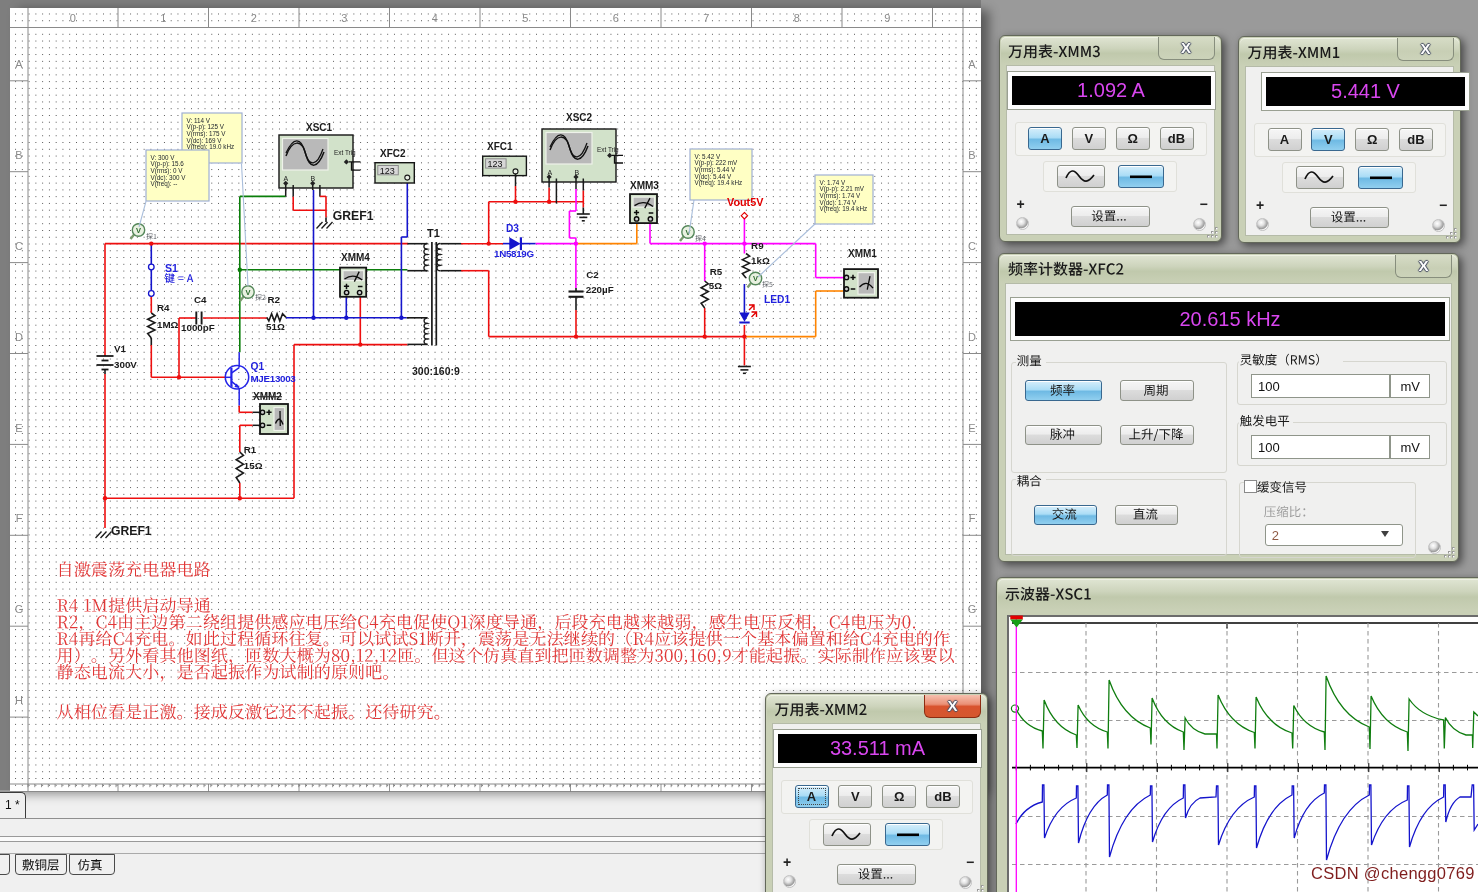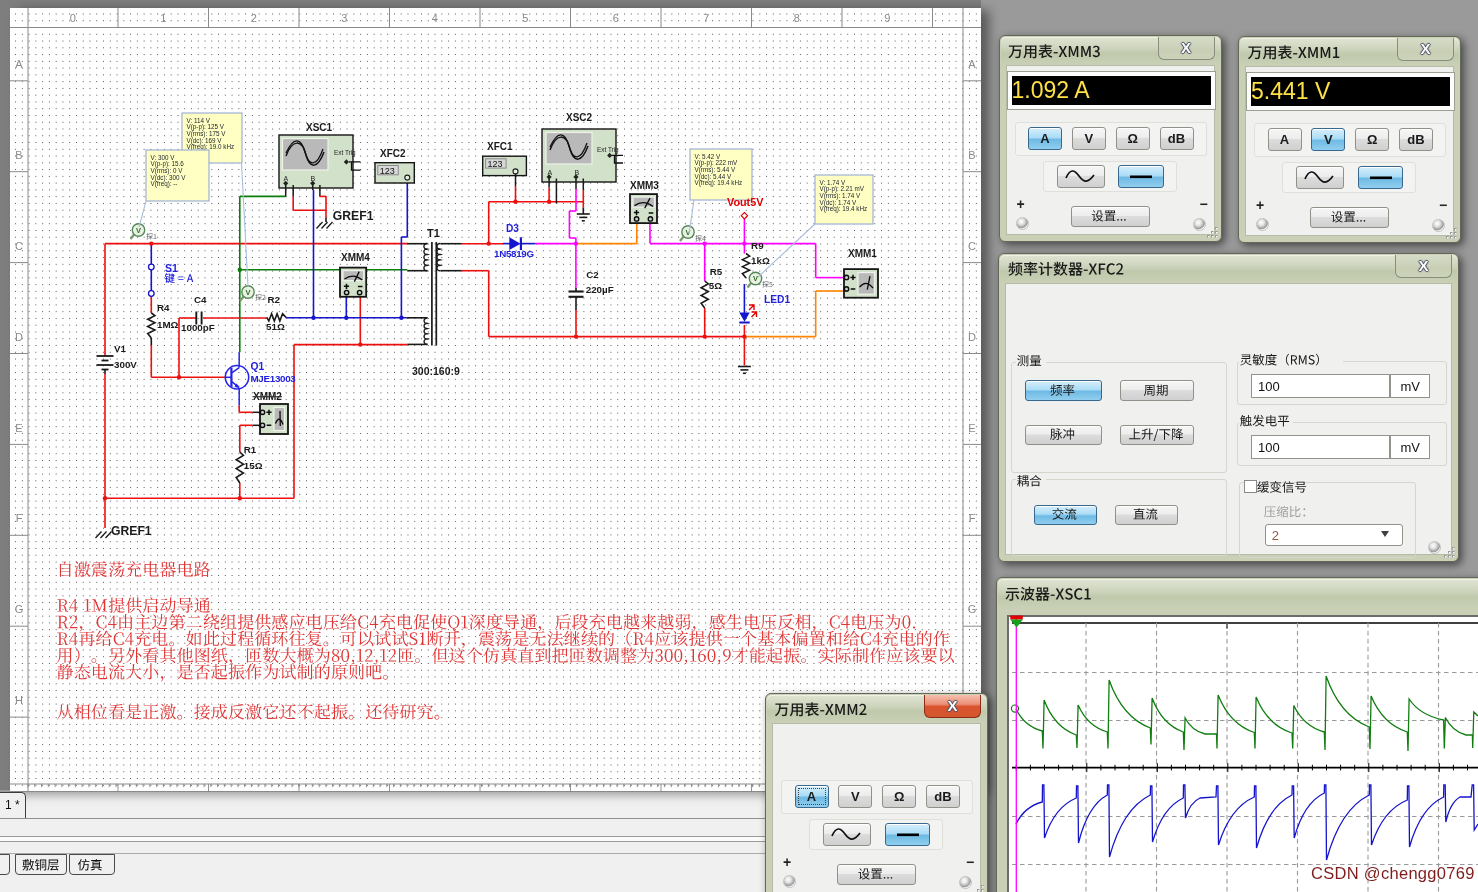--- a/index.html
+++ b/index.html
@@ -15,21 +15,21 @@
 .title{position:absolute;left:1px;top:1px;right:1px;height:28px;border-radius:5px 5px 0 0;
  background:linear-gradient(180deg,#e0e5d3 0%,#cdd4bc 40%,#c0c9ac 58%,#c9d0b6 100%);
  box-shadow:inset 0 1px 0 #eef1e4}
 .closeb{position:absolute;right:6px;top:1px;width:57px;height:23px;border:1px solid #878e7d;
  border-top:none;border-radius:0 0 6px 6px;background:linear-gradient(180deg,#d6dcc6,#c8cfb5 60%,#ccd3ba);
  color:#fdfdfd;text-align:center;font-weight:bold;font-size:15px;line-height:21px;
  text-shadow:-1px 0 1px #4a5165,1px 0 1px #4a5165,0 -1px 1px #4a5165,0 1px 1px #4a5165;z-index:12}
 .closeb.red{background:linear-gradient(180deg,#f6bfae 0%,#ea9076 42%,#d9542f 52%,#d4572e 100%);border-color:#8c2c12}
 .client{position:absolute;left:6px;right:6px;top:29px;bottom:6px;background:#f0f0ef;border:1px solid #b5bba8}
 .disp{position:absolute;background:#fdfdfd;border:1px solid #9aa092;padding:4px}
-.dspi{width:100%;height:100%;background:#000;color:#fde047;font-size:23px;}
+.dspi{width:100%;height:100%;background:#000;color:#d946ef;font-size:20px;text-align:center}
 .b{position:absolute;border:1px solid #8e9288;border-radius:3px;
  background:linear-gradient(180deg,#f6f6f6,#ededed 45%,#dcdcdc 50%,#d0d0d0);
  box-shadow:inset 0 1px 0 #fff;font-weight:bold;font-size:13px;color:#1a1a1a;text-align:center}
 .bb{background:linear-gradient(180deg,#d6eefb,#abddf6 45%,#6fbae4 55%,#91cfef);border-color:#39688f}
 .grp{position:absolute;border:1px solid #e0e0da;border-radius:3px;background:#f3f3f1}
 .grpl{position:absolute;border:1px solid #d6d6cf;border-radius:3px}
 .fld{position:absolute;background:#fff;border:1px solid #8f958a;font-size:13px;color:#111;padding-left:6px}
 .lblbg{position:absolute;background:#f0f0ef;z-index:11}
 .jack{position:absolute;width:13px;height:13px;border-radius:50%;border:1px solid #c2c2c2;
  background:radial-gradient(circle at 38% 32%,#ffffff 0%,#e2e2e2 30%,#9a9a9a 62%,#f8f8f8 72%,#efefef 100%)}
@@ -431,21 +431,21 @@
       <rect x="4" y="8" width="2.5" height="2.5" fill="#9a9a9a"></rect>
       <rect x="5" y="9" width="1.5" height="1.5" fill="#fff"></rect>
       <rect x="8" y="8" width="2.5" height="2.5" fill="#9a9a9a"></rect>
       <rect x="9" y="9" width="1.5" height="1.5" fill="#fff"></rect>
     </svg>
   </div>
 <div class="win" id="xmm1" style="left:1238px;top:36px;width:223px;height:207px">
     <div class="title"></div>
     <div class="closeb">X</div>
     <div class="client"></div>
-    <div class="disp" style="left:7px;top:35px;width:209px;height:39px">
+    <div class="disp" style="left:22px;top:35px;width:209px;height:39px">
       <div class="dspi" style="line-height:29px">5.441 V</div>
     </div>
     <div class="grp" style="left:15px;top:86px;width:192px;height:34px"></div>
     <div class="b" style="left:28.5px;top:91px;width:34px;height:23px;line-height:21px;">A</div>
     <div class="b bb" style="left:72.3px;top:91px;width:34px;height:23px;line-height:21px;">V</div>
     <div class="b" style="left:116.2px;top:91px;width:34px;height:23px;line-height:21px;">Ω</div>
     <div class="b" style="left:160.0px;top:91px;width:34px;height:23px;line-height:21px;">dB</div>
     <div class="grp" style="left:43px;top:125px;width:134px;height:30.5px"></div>
     <div class="b" style="left:57px;top:129px;width:48px;height:23px">
       <svg width="46" height="21" style="position:absolute;left:0;top:0">
@@ -474,20 +474,23 @@
       <rect x="4" y="8" width="2.5" height="2.5" fill="#9a9a9a"></rect>
       <rect x="5" y="9" width="1.5" height="1.5" fill="#fff"></rect>
       <rect x="8" y="8" width="2.5" height="2.5" fill="#9a9a9a"></rect>
       <rect x="9" y="9" width="1.5" height="1.5" fill="#fff"></rect>
     </svg>
   </div>
 <div class="win" id="xmm2" style="left:765px;top:693px;width:223px;height:207px">
     <div class="title"></div>
     <div class="closeb red">X</div>
     <div class="client"></div>
+    <div class="disp" style="left:7px;top:35px;width:209px;height:39px">
+      <div class="dspi" style="line-height:29px">33.511 mA</div>
+    </div>
     <div class="grp" style="left:15px;top:86px;width:192px;height:34px"></div>
     <div class="b bb" style="left:28.5px;top:91px;width:34px;height:23px;line-height:21px;outline:1px dotted #444;outline-offset:-4px;">A</div>
     <div class="b" style="left:72.3px;top:91px;width:34px;height:23px;line-height:21px;">V</div>
     <div class="b" style="left:116.2px;top:91px;width:34px;height:23px;line-height:21px;">Ω</div>
     <div class="b" style="left:160.0px;top:91px;width:34px;height:23px;line-height:21px;">dB</div>
     <div class="grp" style="left:43px;top:125px;width:134px;height:30.5px"></div>
     <div class="b" style="left:57px;top:129px;width:48px;height:23px">
       <svg width="46" height="21" style="position:absolute;left:0;top:0">
         <path d="M8,12 C12,3 16,3 21,10 C26,17 30,17 36,9" stroke="#111" stroke-width="1.7" fill="none"></path>
       </svg>
@@ -514,20 +517,23 @@
       <rect x="4" y="8" width="2.5" height="2.5" fill="#9a9a9a"></rect>
       <rect x="5" y="9" width="1.5" height="1.5" fill="#fff"></rect>
       <rect x="8" y="8" width="2.5" height="2.5" fill="#9a9a9a"></rect>
       <rect x="9" y="9" width="1.5" height="1.5" fill="#fff"></rect>
     </svg>
   </div>
 <div class="win" id="xfc2" style="left:998px;top:253px;width:461px;height:309px">
     <div class="title"></div>
     <div class="closeb">X</div>
     <div class="client"></div>
+    <div class="disp" style="left:11px;top:43px;width:440px;height:44px">
+      <div class="dspi" style="line-height:34px">20.615 kHz</div>
+    </div>
     <div class="grpl" style="left:11.8px;top:108.2px;width:216.6px;height:110.6px"></div>
     <div class="grpl" style="left:11.8px;top:225.3px;width:216.6px;height:76.3px"></div>
     <div class="grpl" style="left:237.9px;top:107.1px;width:210.4px;height:43.9px"></div>
     <div class="grpl" style="left:237.9px;top:168.1px;width:210.4px;height:43.9px"></div>
     <div class="grpl" style="left:239.6px;top:228px;width:177px;height:75.5px"></div>
     <div class="b bb" style="left:26.3px;top:126.2px;width:76.3px;height:20.9px"></div>
     <div class="b" style="left:120.9px;top:126.2px;width:74.3px;height:20.9px"></div>
     <div class="b" style="left:26.3px;top:170.8px;width:76.3px;height:20.2px"></div>
     <div class="b" style="left:120.9px;top:170.8px;width:74.3px;height:20.2px"></div>
     <div class="b bb" style="left:34.7px;top:250.9px;width:63.3px;height:20.2px"></div>

